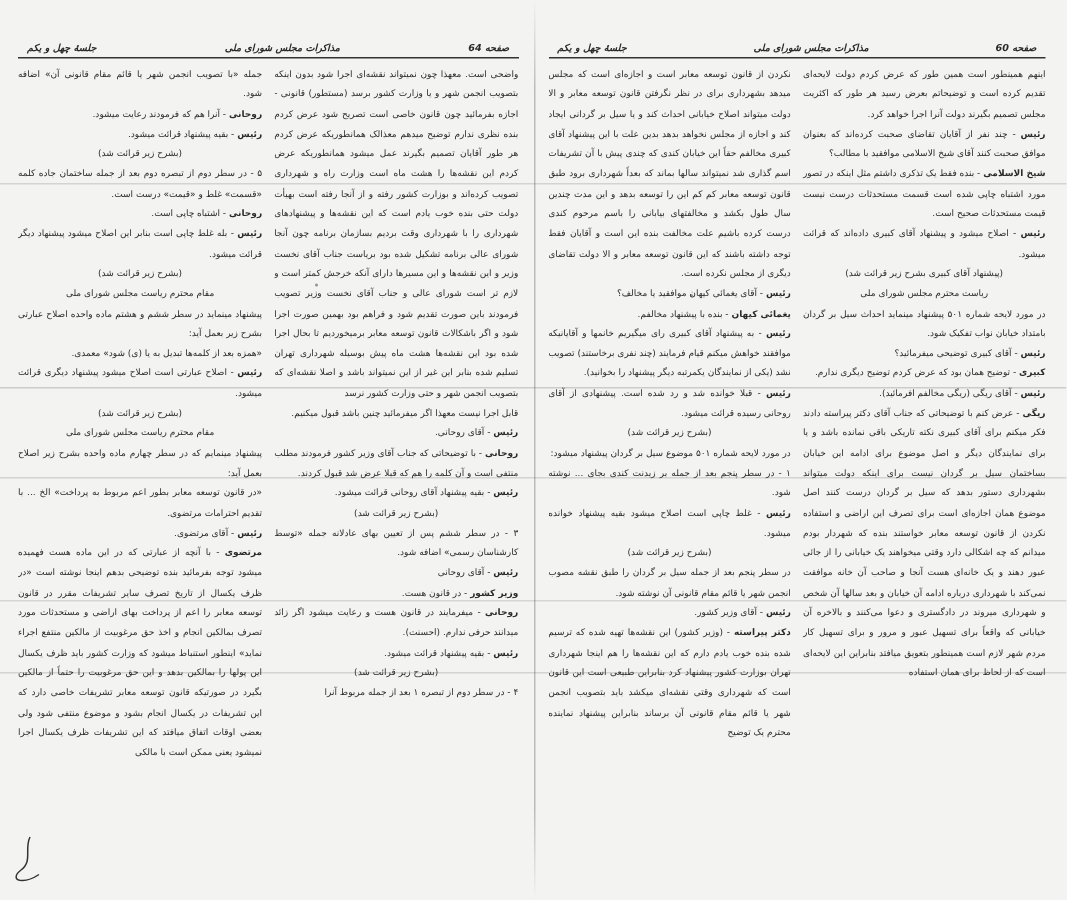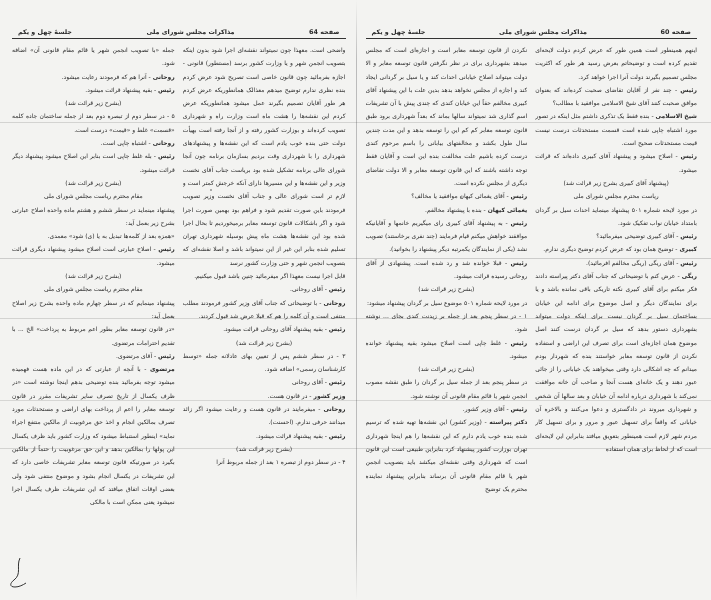--- a/index.html
+++ b/index.html
@@ -7,21 +7,21 @@
   body { font-family: "DejaVu Sans", sans-serif; color: #2a2a2a; position: relative; }
   .spread { position: absolute; inset: 0; display: flex; flex-direction: row-reverse; }
   .page { position: relative; width: 50%; height: 100%; padding: 30px 10px 0 10px; }
   .page-right { padding-right: 14px; }
   .page-left { padding-left: 12px; }
   .page-header {
     direction: rtl; display: flex; justify-content: space-between; align-items: flex-end;
     font-size: 6.4px; font-weight: bold; height: 9px; padding: 0 6px;
     border-bottom: 1.2px solid #333; padding-bottom: 2px;
   }
-  .page-header span { white-space: nowrap; }
+  .page-header span { white-space: nowrap; font-style: italic; }
   .columns { display: flex; flex-direction: row-reverse; gap: 8px; margin-top: 4px; height: 550px; }
   .col { width: 50%; direction: rtl; text-align: justify; font-size: 6px; line-height: 13.3px; overflow: hidden; }
   .para { margin: 0; }
   .para.center { text-align: center; }
   .spk { font-weight: bold; }
   .divider-gutter { position: absolute; left: 50%; top: 0; bottom: 0; width: 1px; background: linear-gradient(#0000, #bbb 10%, #bbb 90%, #0000); }
   
   .scanline { position: absolute; left: 0; right: 0; height: 1px; background: rgba(60,60,60,0.35); pointer-events: none; }
   .speck { position: absolute; width: 2px; height: 2px; background: #444; border-radius: 50%; opacity: 0.55; }
   .signature { position: absolute; left: 6px; bottom: 10px; width: 22px; height: 34px; }

